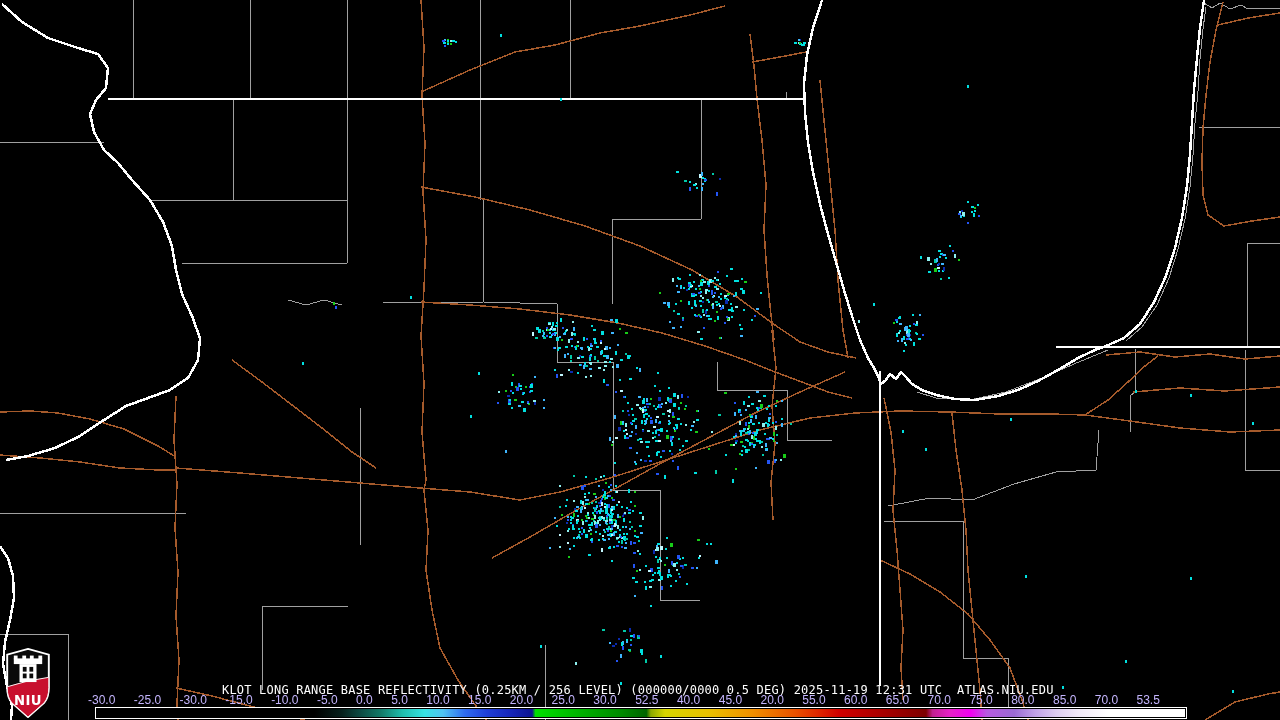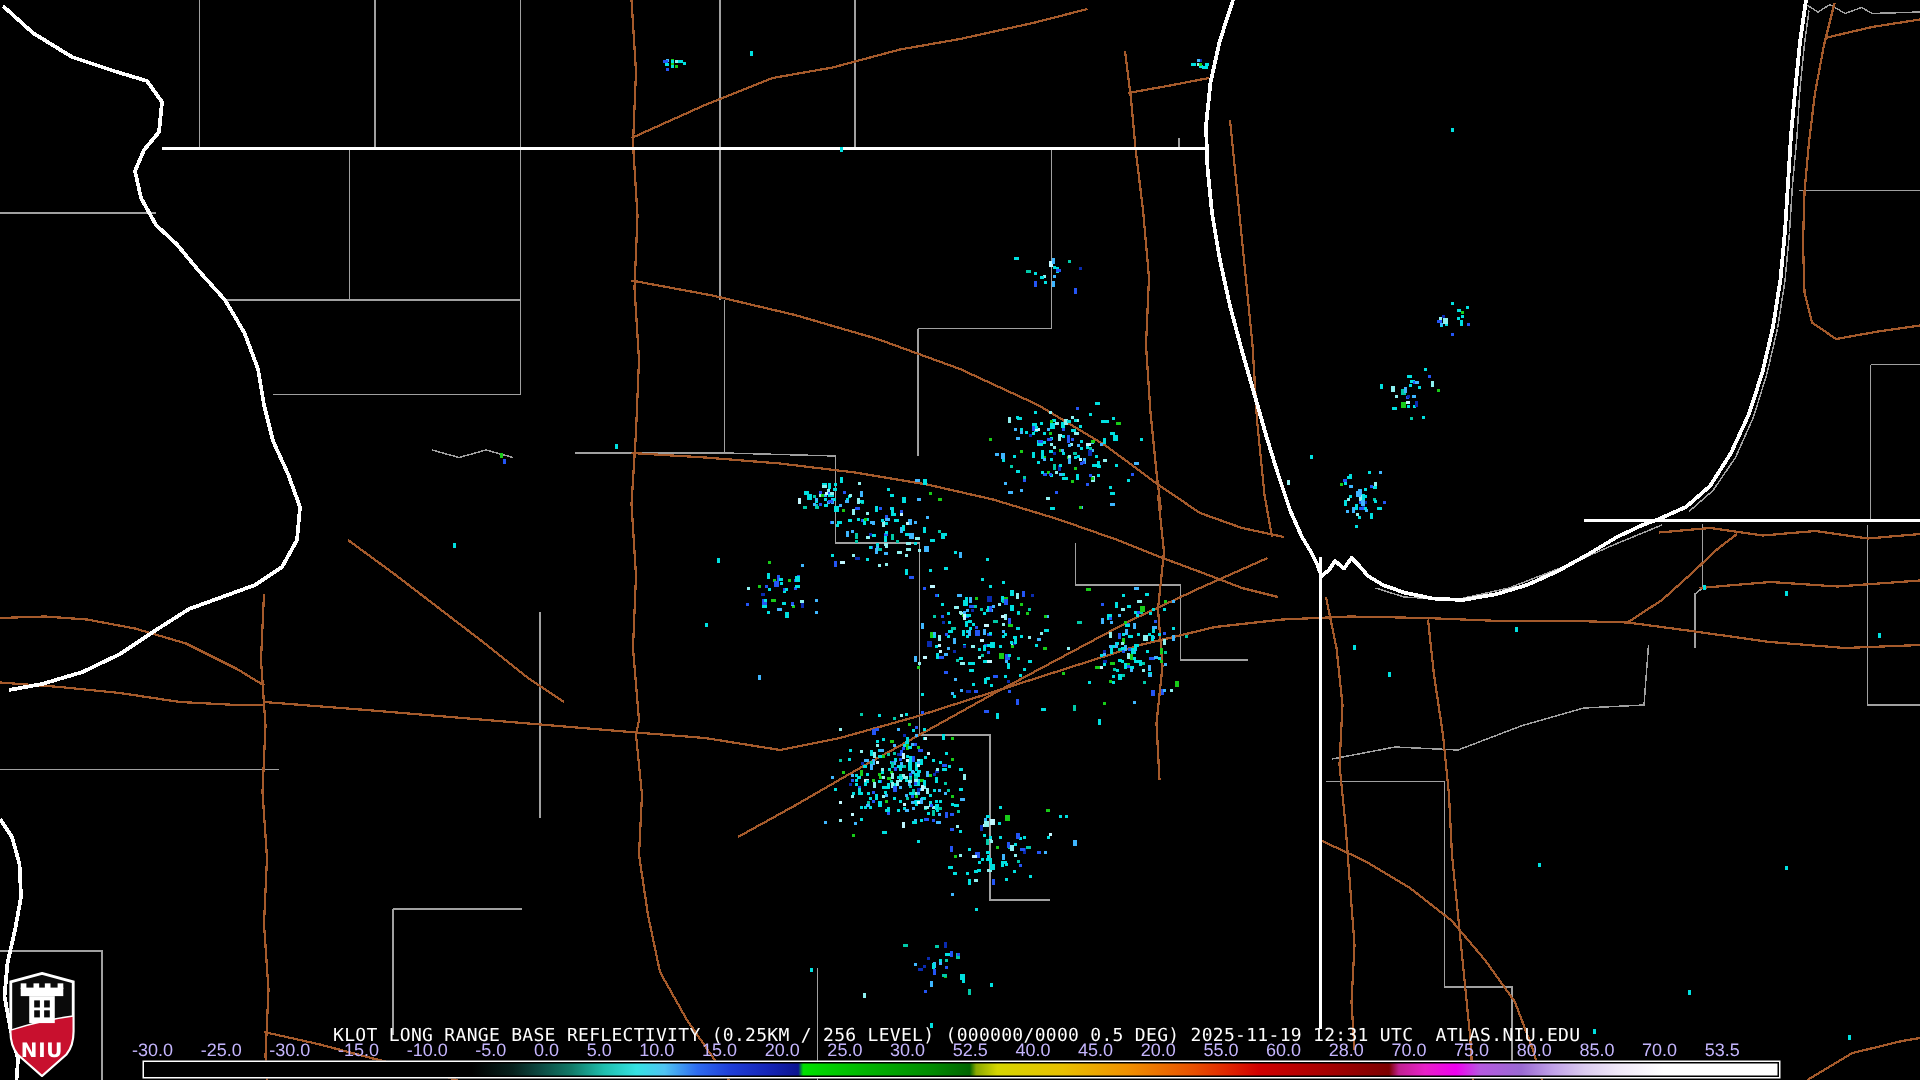--- a/index.html
+++ b/index.html
@@ -1258,21 +1258,21 @@
       <span>15.0</span>
       <span>20.0</span>
       <span>25.0</span>
       <span>30.0</span>
       <span>52.5</span>
       <span>40.0</span>
       <span>45.0</span>
       <span>20.0</span>
       <span>55.0</span>
       <span>60.0</span>
-      <span>28.0</span>
+      <span>65.0</span>
       <span>70.0</span>
       <span>75.0</span>
       <span>80.0</span>
       <span>85.0</span>
       <span>70.0</span>
       <span>53.5</span>
     </div>
 
   <div class="colorbar">
     <div class="colorbar-fill" id="colorbarFill" style="background: linear-gradient(to right, rgb(0, 0, 0) 0%, rgb(0, 0, 0) 20%, rgb(6, 32, 28) 22.5%, rgb(12, 71, 64) 24.1%, rgb(18, 122, 104) 26.1%, rgb(31, 191, 174) 28.1%, rgb(53, 227, 227) 30.1%, rgb(79, 196, 242) 31.8%, rgb(46, 108, 240) 33.8%, rgb(31, 63, 216) 35.8%, rgb(21, 37, 184) 38.1%, rgb(12, 20, 144) 40%, rgb(0, 224, 0) 40.3%, rgb(0, 180, 0) 44.2%, rgb(0, 138, 0) 48.2%, rgb(0, 100, 0) 50.5%, rgb(138, 168, 0) 50.9%, rgb(214, 214, 0) 52.2%, rgb(232, 192, 0) 56.2%, rgb(240, 144, 0) 60.2%, rgb(232, 80, 0) 64.2%, rgb(224, 40, 0) 66.2%, rgb(208, 0, 0) 68.2%, rgb(168, 0, 0) 72.2%, rgb(124, 0, 0) 76.2%, rgb(192, 32, 144) 76.8%, rgb(232, 32, 200) 78.4%, rgb(240, 0, 240) 80.3%, rgb(182, 90, 224) 81.8%, rgb(154, 106, 210) 84.3%, rgb(192, 160, 232) 86.2%, rgb(220, 204, 240) 88.2%, rgb(240, 232, 248) 90.2%, rgb(255, 255, 255) 93%, rgb(255, 255, 255) 100%);"></div>

